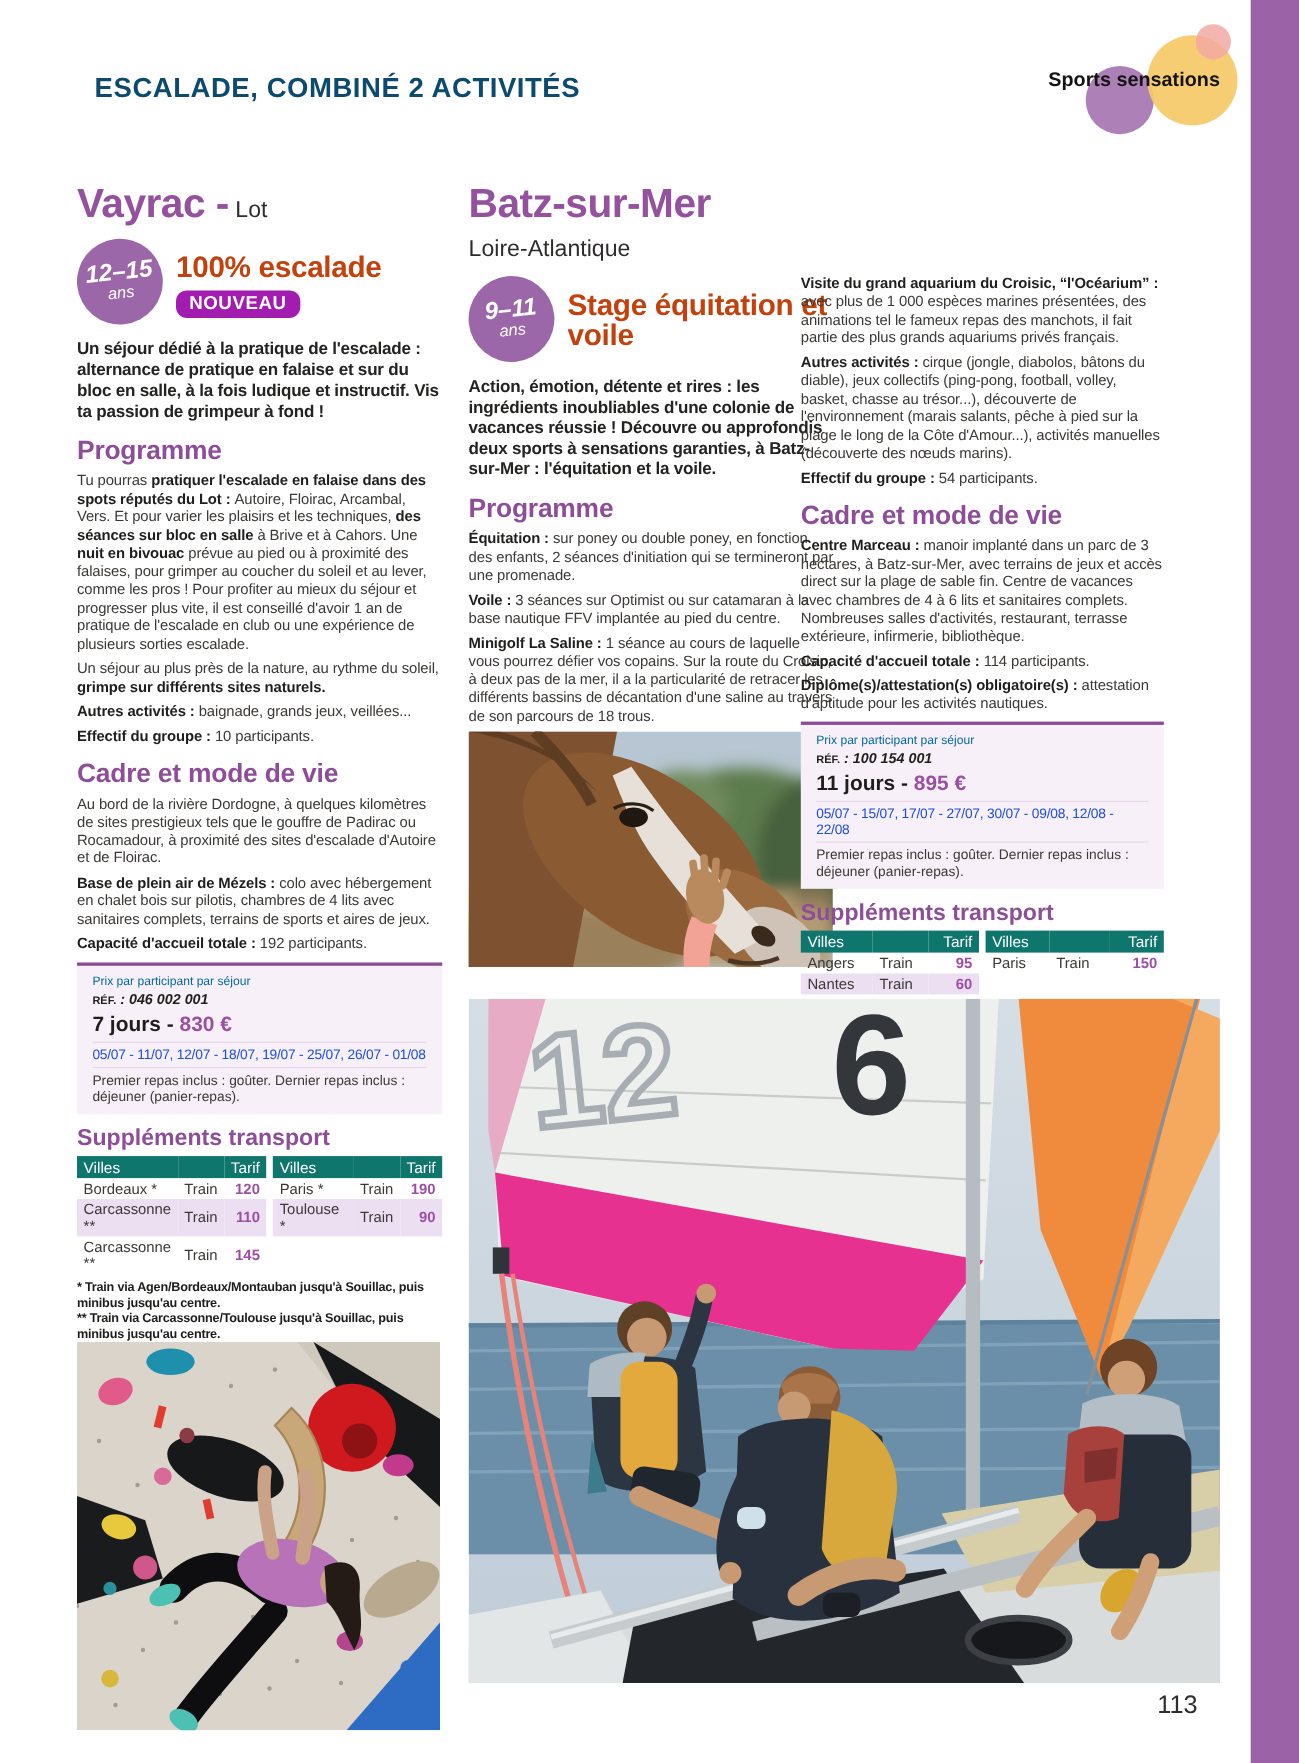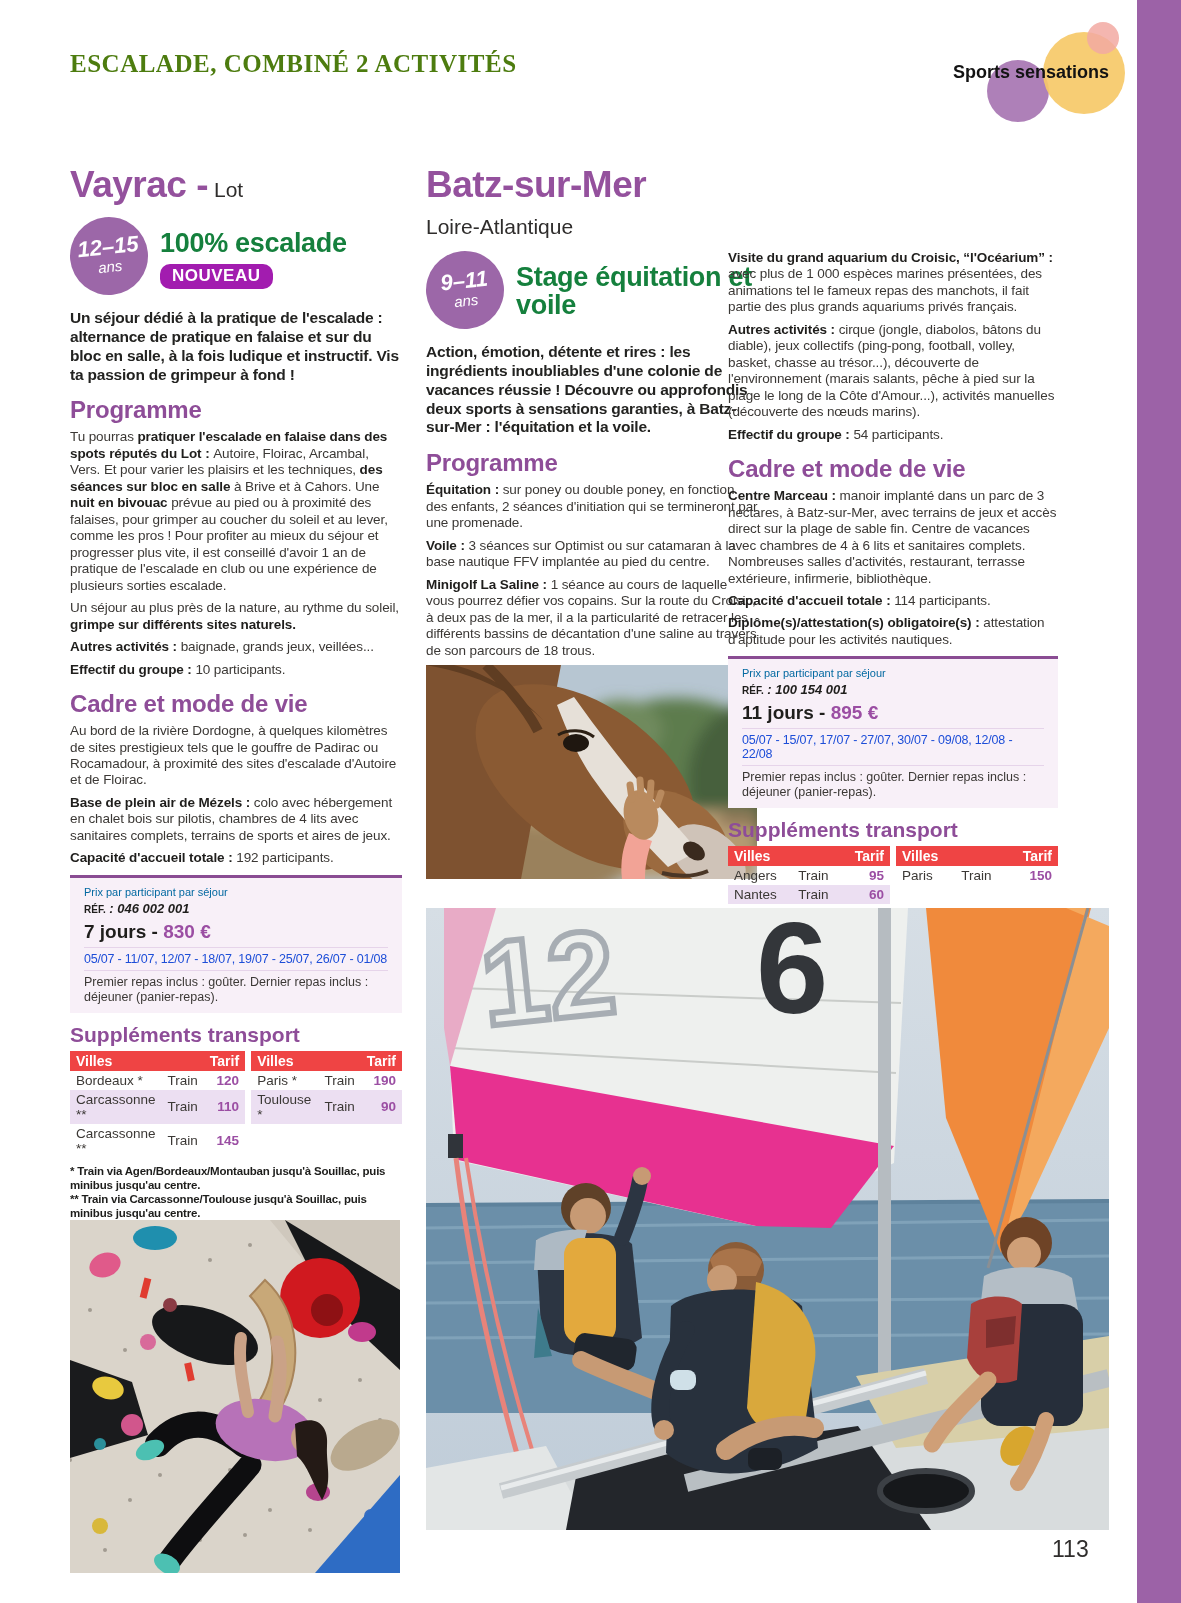--- a/index.html
+++ b/index.html
@@ -1,21 +1,21 @@
 <!DOCTYPE html>
 <html><head>
 <meta charset="utf-8">
 <style>
   html,body{margin:0;padding:0;background:#fff;}
   .page{position:relative;width:1181px;height:1603px;background:#fff;overflow:hidden;
         font-family:"Liberation Sans",sans-serif;color:#3b3835;}
   .accent-bar{position:absolute;right:0;top:0;width:44px;height:1603px;background:#9c62a7;}
   
-  .main-title{position:absolute;left:70px;top:50px;margin:0;font-size:25px;font-weight:700;
-              letter-spacing:.5px;color:#4d7c0f;font-family:Liberation Serif, serif;}
+  .main-title{position:absolute;left:70px;top:50px;margin:16px;font-size:25px;font-weight:700;
+              letter-spacing:.5px;color:#0c4a6e;}
   .logo{position:absolute;left:935px;top:18px;width:200px;height:112px;}
   .logo .c{position:absolute;border-radius:50%;}
   .c-purple{left:52px;top:42px;width:62px;height:62px;background:#a06aab;opacity:.85;}
   .c-yellow{left:108px;top:14px;width:82px;height:82px;background:#f6c968;opacity:.92;}
   .c-pink{left:152px;top:4px;width:32px;height:32px;background:#f2a9a2;opacity:.85;}
   .logo-text{position:absolute;right:26px;top:44px;font-weight:700;font-size:18px;color:#131313;white-space:nowrap;}
   
   .col{position:absolute;width:332px;}
   .col1{left:70px;top:166px;}
   .col2{left:426px;top:166px;}
@@ -23,21 +23,21 @@
   .place-title{margin:0 0 10px;font-size:37px;line-height:1.05;font-weight:700;color:#94519d;letter-spacing:-.5px;}
   .place-title .region{font-size:21px;font-weight:400;color:#2f2d2c;letter-spacing:0;margin-left:6px;}
   .subtitle{margin:0;font-size:21px;color:#2f2d2c;}
   .offer-row{display:flex;margin-top:12px;}
   .age-badge{flex:0 0 78px;width:78px;height:78px;border-radius:50%;background:#9c67a8;color:#fff;
              display:flex;flex-direction:column;align-items:center;justify-content:center;
              font-style:italic;transform:rotate(-6deg);}
   .age-range{font-size:22px;font-weight:700;line-height:1;}
   .age-unit{font-size:15px;line-height:1.2;}
   .offer-main{margin-left:12px;padding-top:12px;}
-  .offer-title{margin:0;font-size:27px;line-height:1.06;font-weight:800;color:#15803d;letter-spacing:-.3px;}
+  .offer-title{margin:0;font-size:27px;line-height:1.06;font-weight:800;color:#c2410c;letter-spacing:-.3px;}
   .badge-new{display:inline-block;margin-top:7px;background:#a21caf;color:#fff;font-weight:700;
              font-size:17px;padding:2px 12px 3px;border-radius:10px;letter-spacing:.5px;}
   .intro{margin:14px 0 0;font-size:15.5px;line-height:1.22;font-weight:700;color:#232321;letter-spacing:-.2px;}
   h3.sec{margin:12px 0 5px;font-size:24px;font-weight:700;color:#8e4d98;letter-spacing:-.2px;}
   .col p.b{margin:0 0 6px;font-size:13.5px;line-height:1.22;letter-spacing:-.1px;}
   .col p.b strong{color:#1f1e1c;}
   
   .price-box{margin-top:8px;background:#f8f0f8;border-top:3px solid #8a4c93;padding:8px 14px 8px;}
   .pb-title{margin:0 0 3px;color:#0369a1;font-weight:400;font-size:11px;}
   .pb-ref{margin:0 0 5px;font-size:13px;color:#1f1e1c;}
@@ -45,21 +45,21 @@
   .pb-ref .val{font-style:italic;font-weight:600;}
   .pb-price{margin:0;font-size:19px;font-weight:700;color:#1f1e1c;border-bottom:1px solid #e6d4ea;padding-bottom:4px;}
   .pb-price .amount{color:#9b4ea3;}
   .pb-dates{margin:0;font-size:12.5px;padding:4px 0;border-bottom:1px solid #e6d4ea;color:#1d4ed8;letter-spacing:-.2px;}
   .pb-meals{margin:4px 0 0;font-size:12.5px;line-height:1.2;color:#3b3835;}
   
   .transport{margin-top:10px;}
   .tr-title{margin:0 0 4px;font-size:21px;font-weight:700;color:#8e4d98;}
   .tr-tables{display:flex;gap:6px;align-items:flex-start;}
   table.t{border-collapse:collapse;width:50%;}
-  table.t th{background:#ef4444;color:#fff;text-align:left;font-size:14px;font-weight:700;padding:2px 6px;}
+  table.t th{background:#0f766e;color:#fff;text-align:left;font-size:14px;font-weight:400;padding:2px 6px;}
   table.t th.num{text-align:right;}
   table.t td{font-size:13.5px;padding:2px 6px;color:#3b3835;}
   table.t td.num{text-align:right;font-weight:700;color:#9b4ea3;}
   table.t tbody tr:nth-child(even){background:#ecdff2;}
   .tr-notes{margin-top:6px;}
   .tr-notes p{margin:0;font-size:11.5px;line-height:1.22;font-weight:700;color:#1d1d1b;letter-spacing:-.2px;}
   
   figure.photo{margin:0;}
   figure.photo svg{display:block;}
   .photo-climb{margin-top:14px;}

